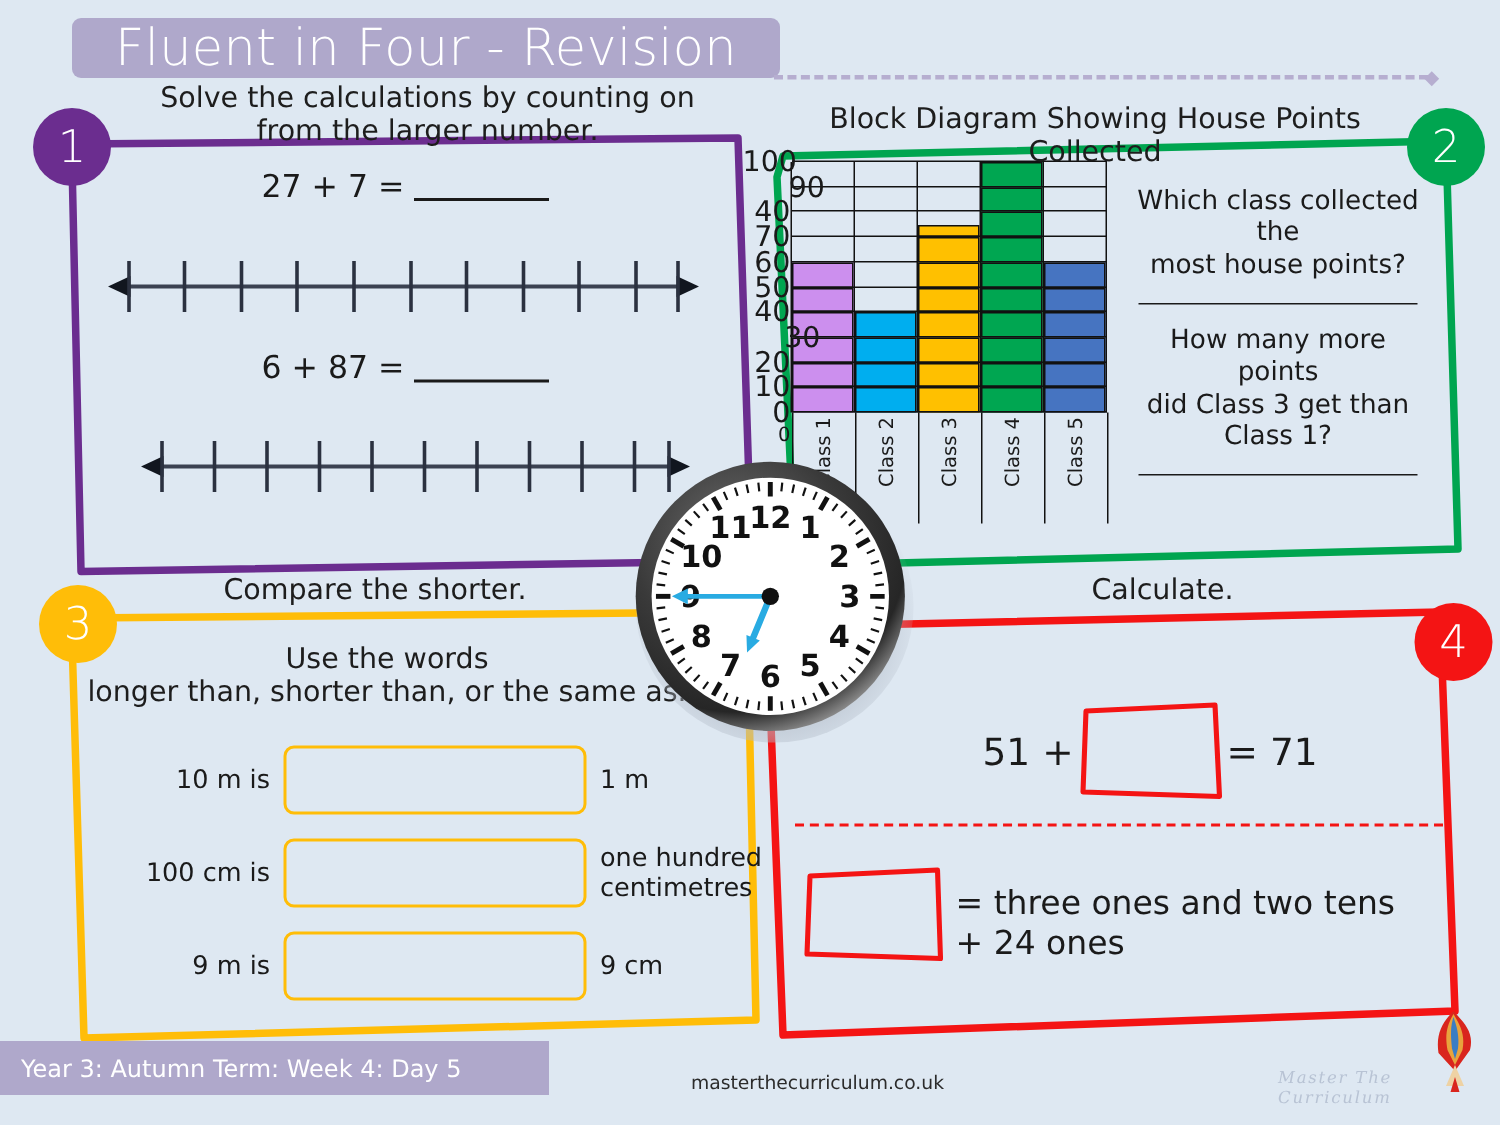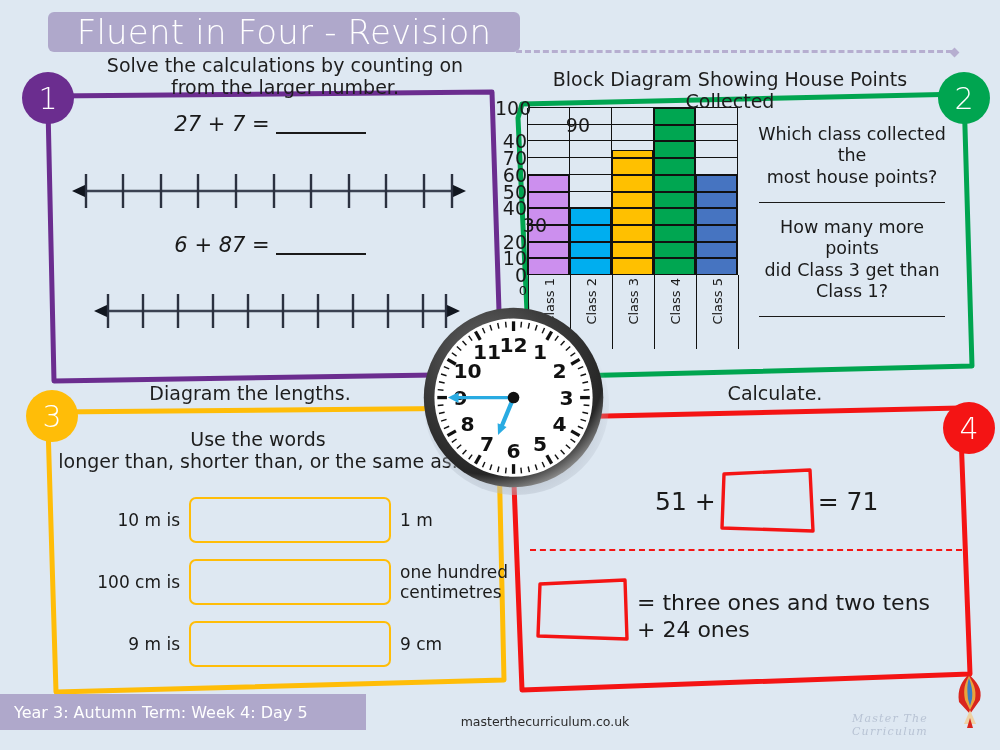--- a/index.html
+++ b/index.html
@@ -110,21 +110,21 @@
 
 <div class="page">
 
   <div id="title-banner">
     <span>Fluent in Four - Revision</span>
   </div>
   <div id="title-dash"></div>
 
   <div class="sect-head" id="s1-head">Solve the calculations by counting on<br>from the larger number.</div>
 
-  <div class="frame" id="sec1" style="left:30px;top:88px;width:480px;height:300px;font-style:italic;">
+  <div class="frame" id="sec1" style="left:30px;top:88px;width:480px;height:300px;">
     <svg width="480" height="300" viewBox="0 0 480 300">
       <path d="M22,8 L462,4 L471,286 L24,293 L18,20 Z" fill="none" stroke="#6b2d8f" stroke-width="5" stroke-linecap="round" stroke-linejoin="round"></path>
     </svg>
 
     <div class="calc" id="s1-calc-0" style="top:24px;">
       <span>27 + 7 =</span><span class="blank-rule"></span>
     </div>
     <svg class="numline" style="left:18px;top:80px;" width="440" height="46">
       <line x1="28" y1="23" x2="414" y2="23" stroke="#3b4252" stroke-width="2.6"></line>
       <polygon points="24,23 39,16 39,30" fill="#11161f"></polygon>
@@ -260,21 +260,21 @@
     <div id="s2q1">Which class collected the<br>most house points?</div>
     <div class="ans-rule"></div>
     <div id="s2q2">How many more points<br>did Class 3 get than<br>Class 1?</div>
     <div class="ans-rule"></div>
   </div>
 
   <div class="badge" id="badge-2" style="left:938px;top:72px;background:#00a550;">
     <span>2</span>
   </div>
 
-  <div class="sect-head" id="s3-head">Diagram the lengths.</div>
+  <div class="sect-head" id="s3-head">Compare the shorter.</div>
   <div class="sect-head" id="s3-sub">Use the words<br>longer than, shorter than, or the same as.</div>
 
   <div class="frame" id="sec3" style="left:28px;top:408px;width:480px;height:290px;">
     <svg width="480" height="290" viewBox="0 0 480 290">
       <path d="M26,4 L470,0 L476,272 L28,284 L20,18 Z" fill="none" stroke="#ffbd08" stroke-width="5" stroke-linecap="round" stroke-linejoin="round"></path>
     </svg>
   </div>
 
   <div class="cmp-row" id="cmp-0" style="left:60px;top:497px;">
     <div class="cmp-left">10 m is</div>
@@ -437,21 +437,21 @@
   <div id="footer-url">masterthecurriculum.co.uk</div>
   <svg id="brand-logo" viewBox="0 0 46 62">
     <path d="M23,2 C30,10 37,16 34,28 L24,42 L13,30 C11,17 16,9 23,2 Z" fill="#d9251d"></path>
     <path d="M23,4 C27,11 31,17 29,28 L24,38 L19,28 C17,17 19,11 23,4 Z" fill="#e8a33d"></path>
     <path d="M23,6 C25,12 27,18 26,27 L24,34 L22,27 C21,18 21,12 23,6 Z" fill="#3a7dc4"></path>
     <polygon points="24,38 30,52 18,52" fill="#eed2a4"></polygon>
     <polygon points="24,46 27,56 21,56" fill="#d9251d"></polygon>
   </svg>
 
 <div class="ylab" style="top: 108px; position: absolute; left: 495px; right: auto; width: 32px;">100</div>
-    <div class="ylab" style="top: 124.7px; position: absolute; left: 514px; right: auto; width: 32px; padding-left: 44px;">90</div>
+    <div class="ylab" style="top: 124.7px; position: absolute; left: 474px; right: auto; width: 32px; padding-left: 44px;">90</div>
     <div class="ylab" style="top: 141.4px; position: absolute; left: 495px; right: auto; width: 32px;">40</div>
     <div class="ylab" style="top: 158.1px; position: absolute; left: 495px; right: auto; width: 32px;">70</div>
     <div class="ylab" style="top: 174.8px; position: absolute; left: 495px; right: auto; width: 32px;">60</div>
     <div class="ylab" style="top: 191.5px; position: absolute; left: 495px; right: auto; width: 32px;">50</div>
     <div class="ylab" style="top: 208.2px; position: absolute; left: 495px; right: auto; width: 32px;">40</div>
     <div class="ylab" style="top: 224.9px; position: absolute; left: 495px; right: auto; width: 32px; margin-left: 20px;">30</div>
     <div class="ylab" style="top: 241.6px; position: absolute; left: 495px; right: auto; width: 32px;">20</div>
     <div class="ylab" style="top: 258.3px; position: absolute; left: 495px; right: auto; width: 32px;">10</div>
     <div class="ylab" style="top: 275px; position: absolute; left: 495px; right: auto; width: 32px;">0</div>
     <div style="position: absolute; left: 495px; top: 283px; width: 32px; text-align: right; font-size: 13px; font-family: &quot;DejaVu Sans&quot;, sans-serif;">0</div>

